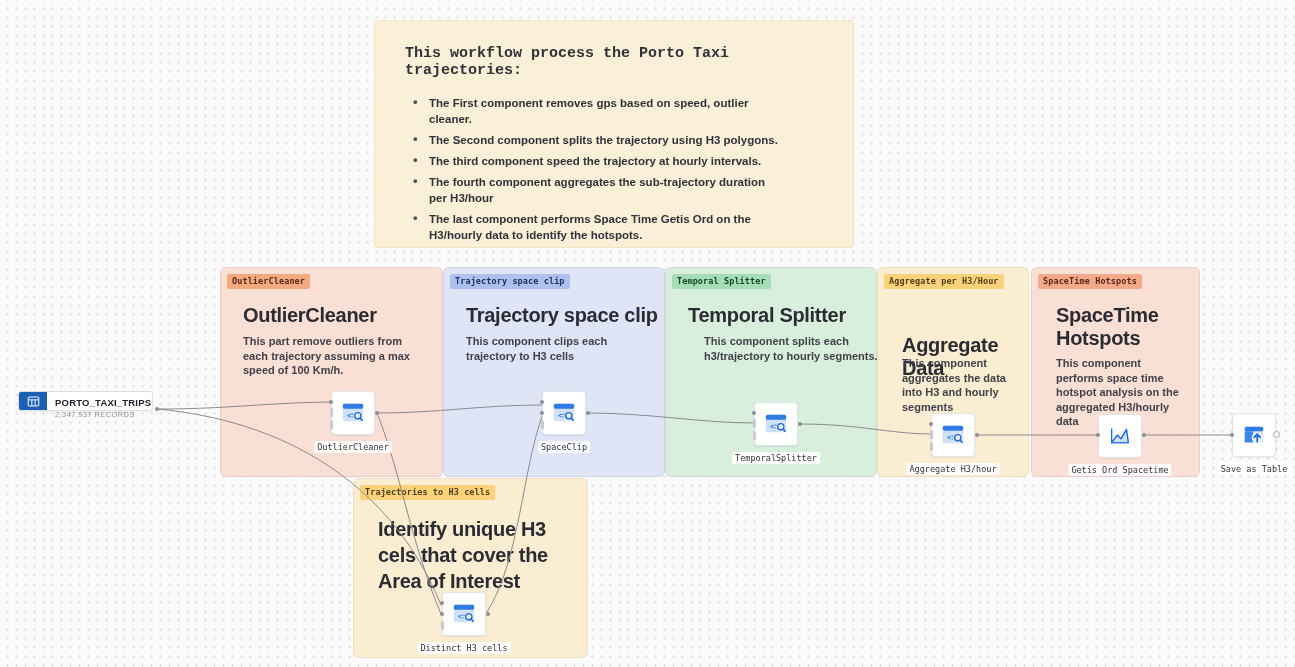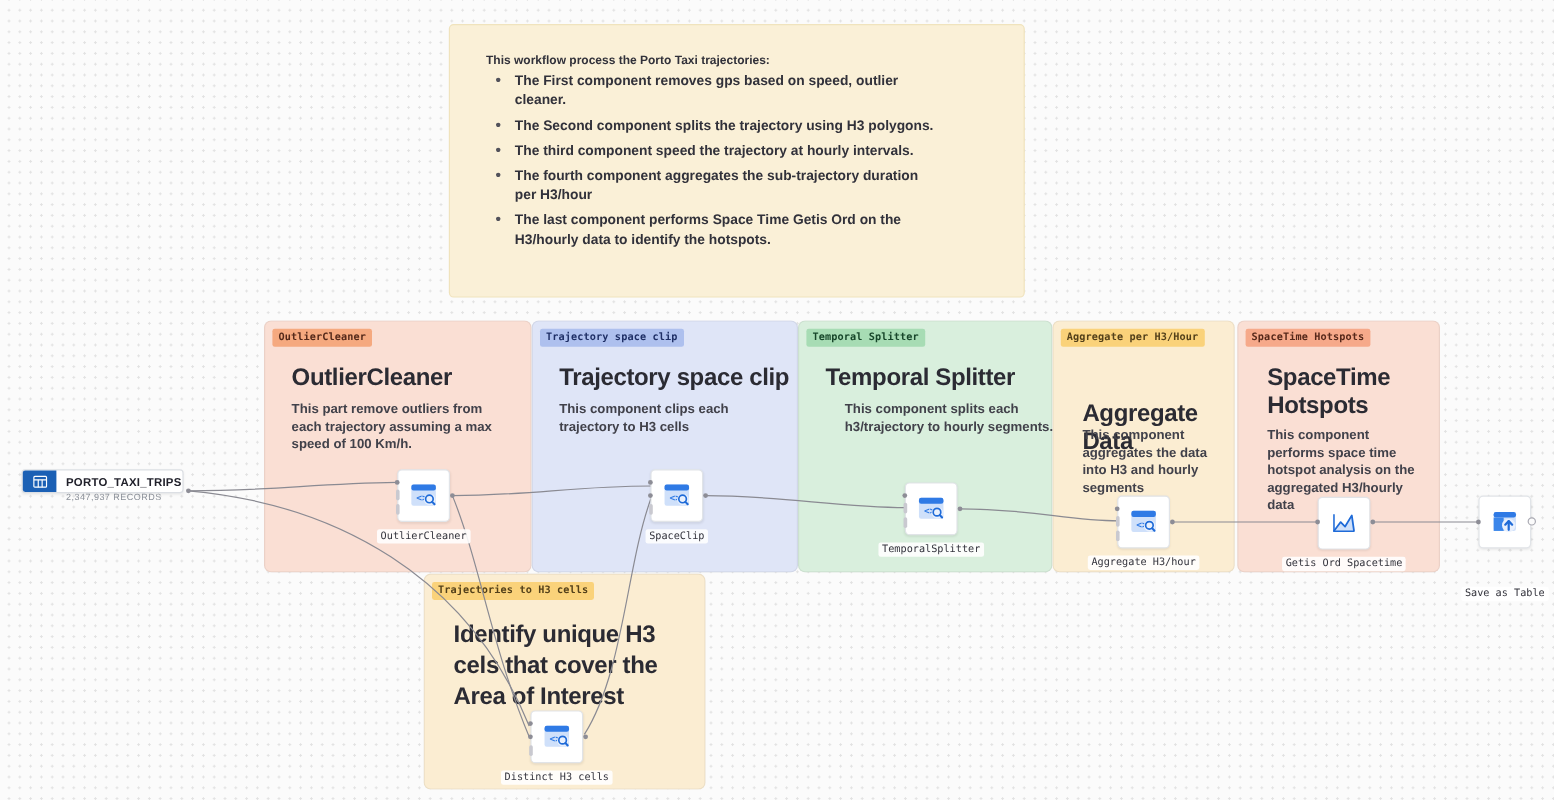--- a/index.html
+++ b/index.html
@@ -33,24 +33,25 @@
     padding: 24px 30px;
   }
   #summary-note h1 {
     font-size: 21px;
     font-weight: 700;
     color: #2b2b2b;
     letter-spacing: -0.2px;
     margin-bottom: 17px;
   }
   #summary-note .lead {
-    font-size: 10px;
+    font-size: 15px;
     font-weight: 600;
     color: #31313a;
-    margin-bottom: 4px;
+    margin-bottom: 16px;
+    font-family: Liberation Mono, monospace;
   }
   #summary-note ul {
     list-style: none;
     padding-left: 4px;
   }
   #summary-note li {
     position: relative;
     font-size: 11.5px;
     font-weight: 700;
     color: #31313a;
@@ -357,21 +358,21 @@
       <rect x="4" y="5" width="20" height="17" rx="2" fill="#cfe0fa"></rect>
       <rect x="4" y="5" width="20" height="5" rx="2" fill="#2f7ae5"></rect>
       <rect x="4" y="10" width="9" height="12" fill="#3b86ea"></rect>
       <circle cx="17.5" cy="17" r="6" fill="#e8f0fd"></circle>
       <line x1="17.5" y1="21" x2="17.5" y2="13.5" stroke="#1f6bd8" stroke-width="2" stroke-linecap="round"></line>
       <polyline points="14.4,16.4 17.5,13.2 20.6,16.4" fill="none" stroke="#1f6bd8" stroke-width="2" stroke-linecap="round" stroke-linejoin="round"></polyline>
     </svg>
   </div>
   <div class="port-in-dot" style="left:1230px; top:433px;"></div>
   <div class="port-hollow" style="left:1273px; top:431px;"></div>
-  <div class="node-label" style="left:1254px; top:489px;text-align:right;">Save as Table</div>
+  <div class="node-label" style="left:1254px; top:463px;text-align:right;">Save as Table</div>
 
   <div class="node" style="left:442px; top:592px;">
     <svg width="26" height="26" viewBox="0 0 28 28">
       <rect x="3" y="4" width="22" height="19" rx="2" fill="#cfe0fa"></rect>
       <rect x="3" y="4" width="22" height="5.5" rx="2" fill="#2f7ae5"></rect>
       <text x="7.5" y="19" font-family="DejaVu Sans Mono, monospace" font-size="8.5" font-weight="700" fill="#2f7ae5">&lt;&gt;</text>
       <circle cx="19.5" cy="17.5" r="5.2" fill="#e8f0fd"></circle>
       <circle cx="19.2" cy="17" r="3.4" fill="none" stroke="#1f6bd8" stroke-width="1.5"></circle>
       <line x1="21.7" y1="19.6" x2="23.8" y2="21.8" stroke="#1f6bd8" stroke-width="1.8" stroke-linecap="round"></line>
     </svg>

